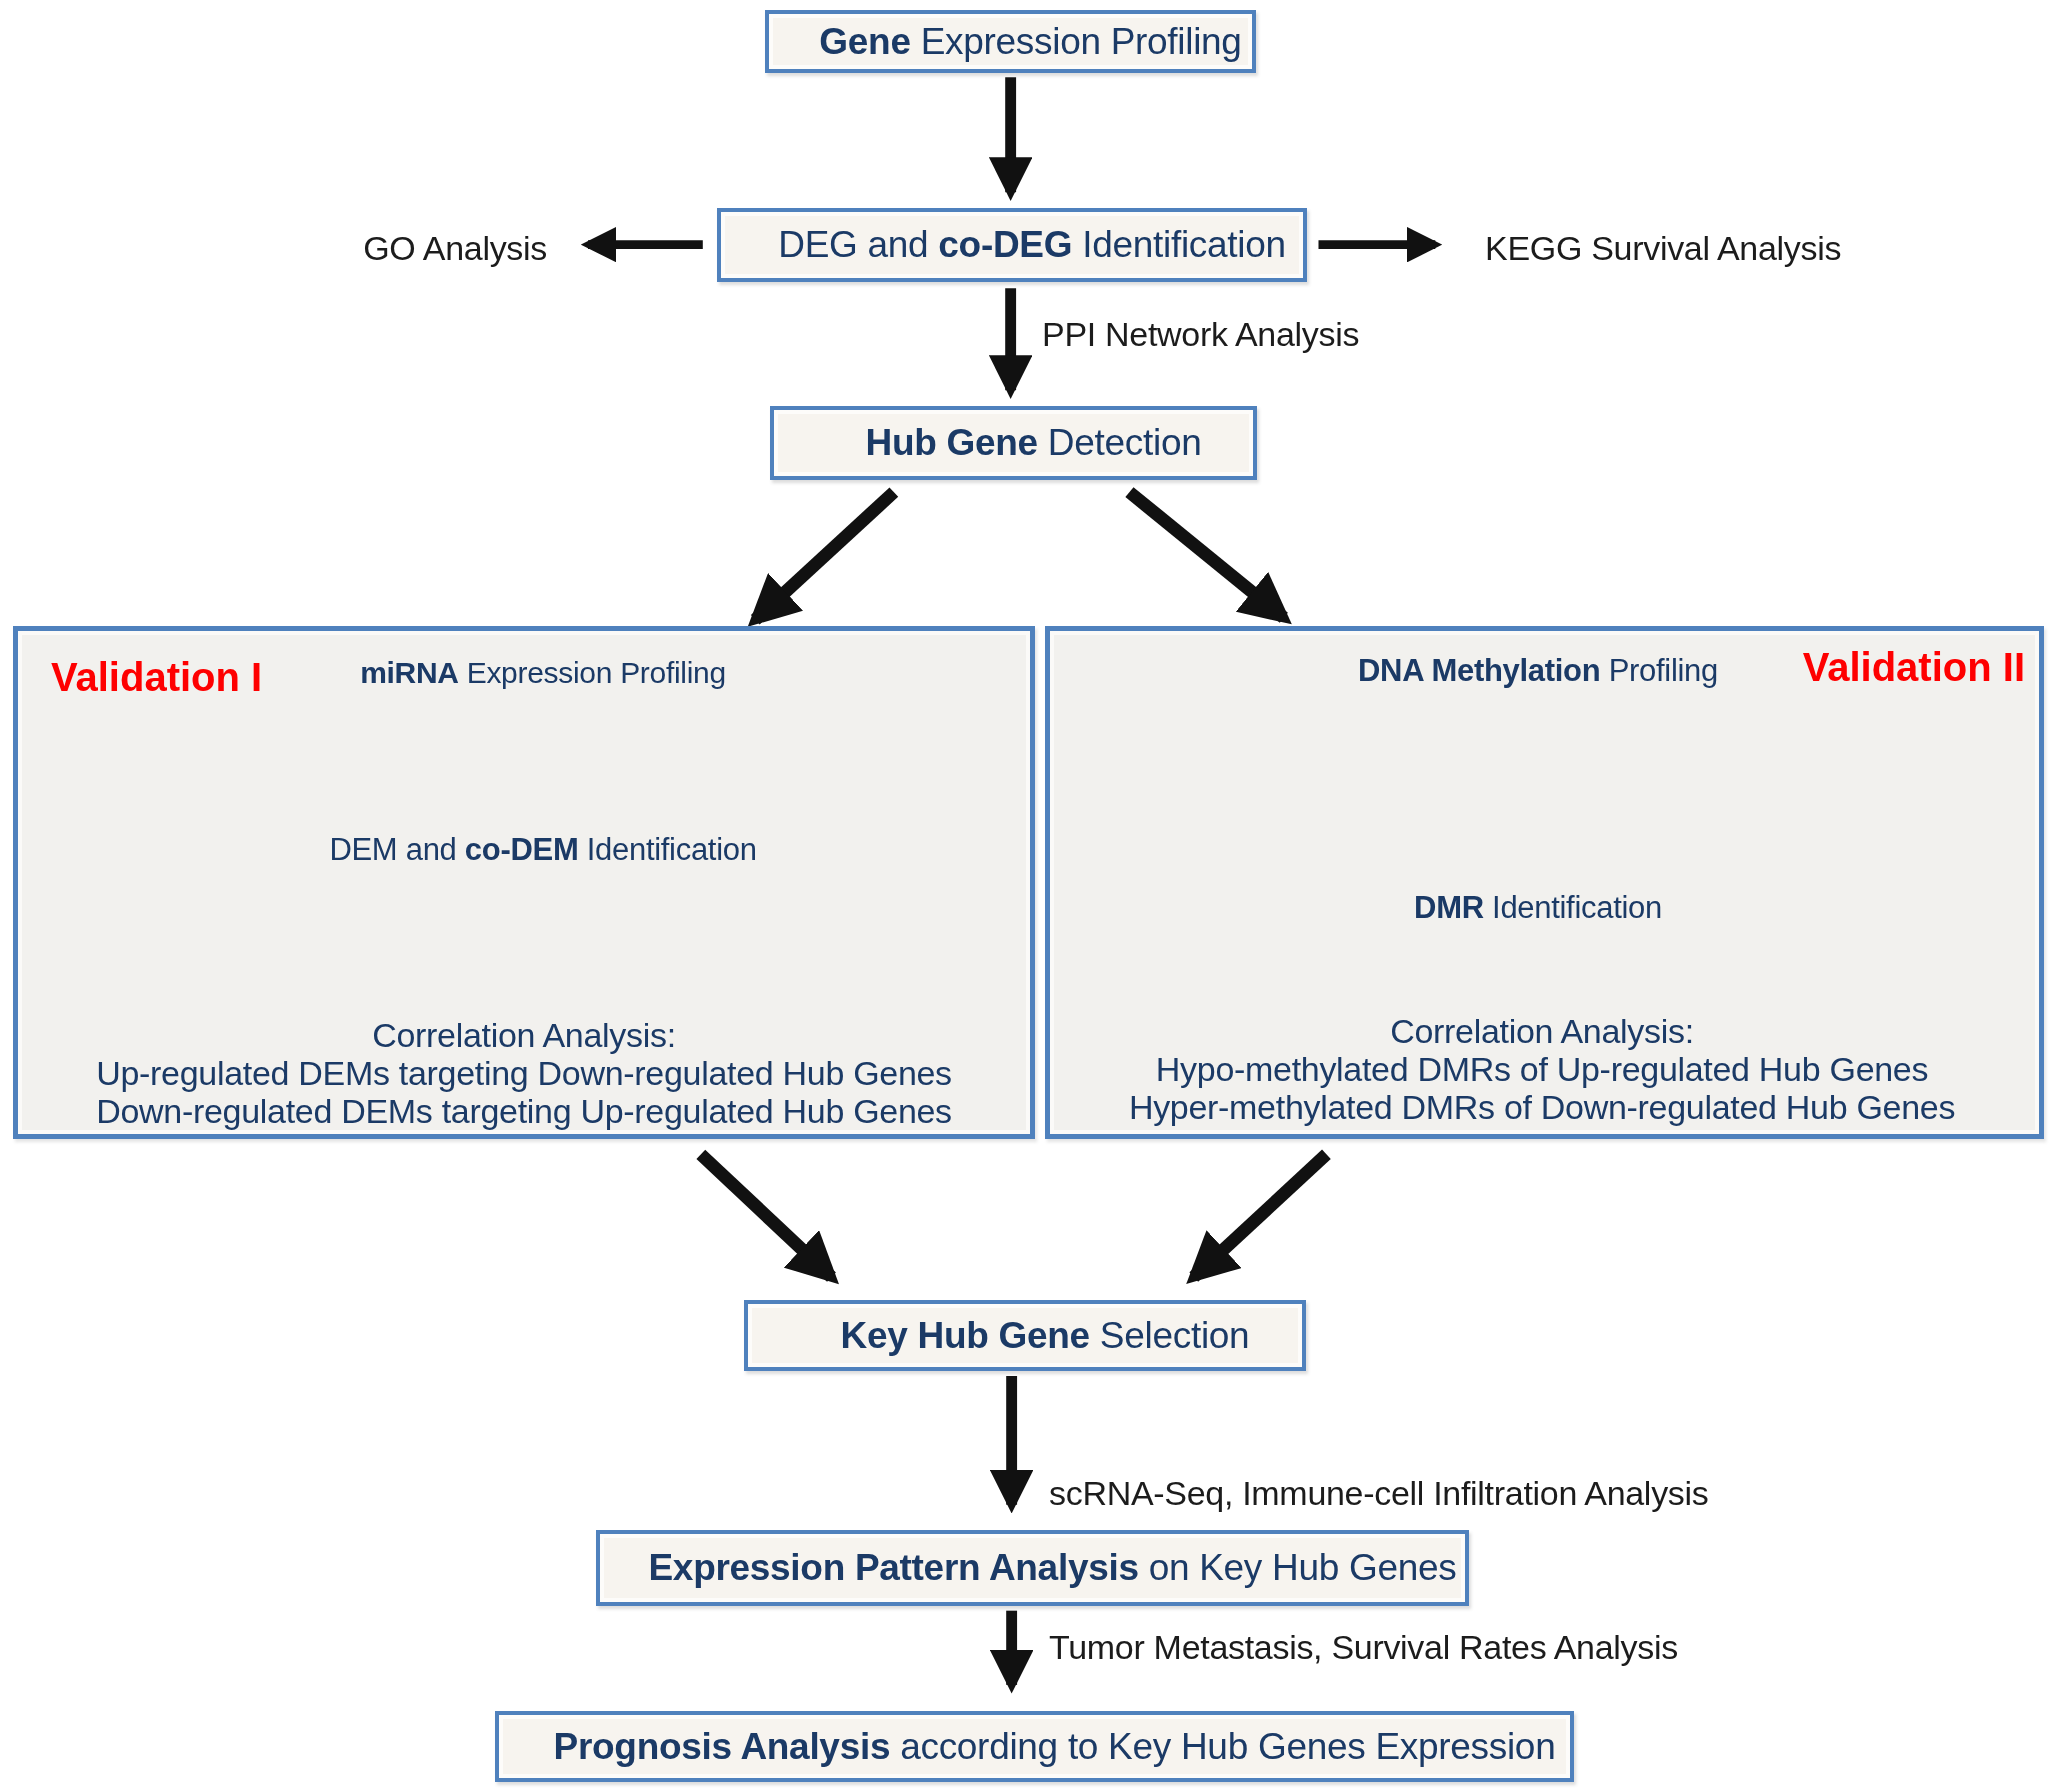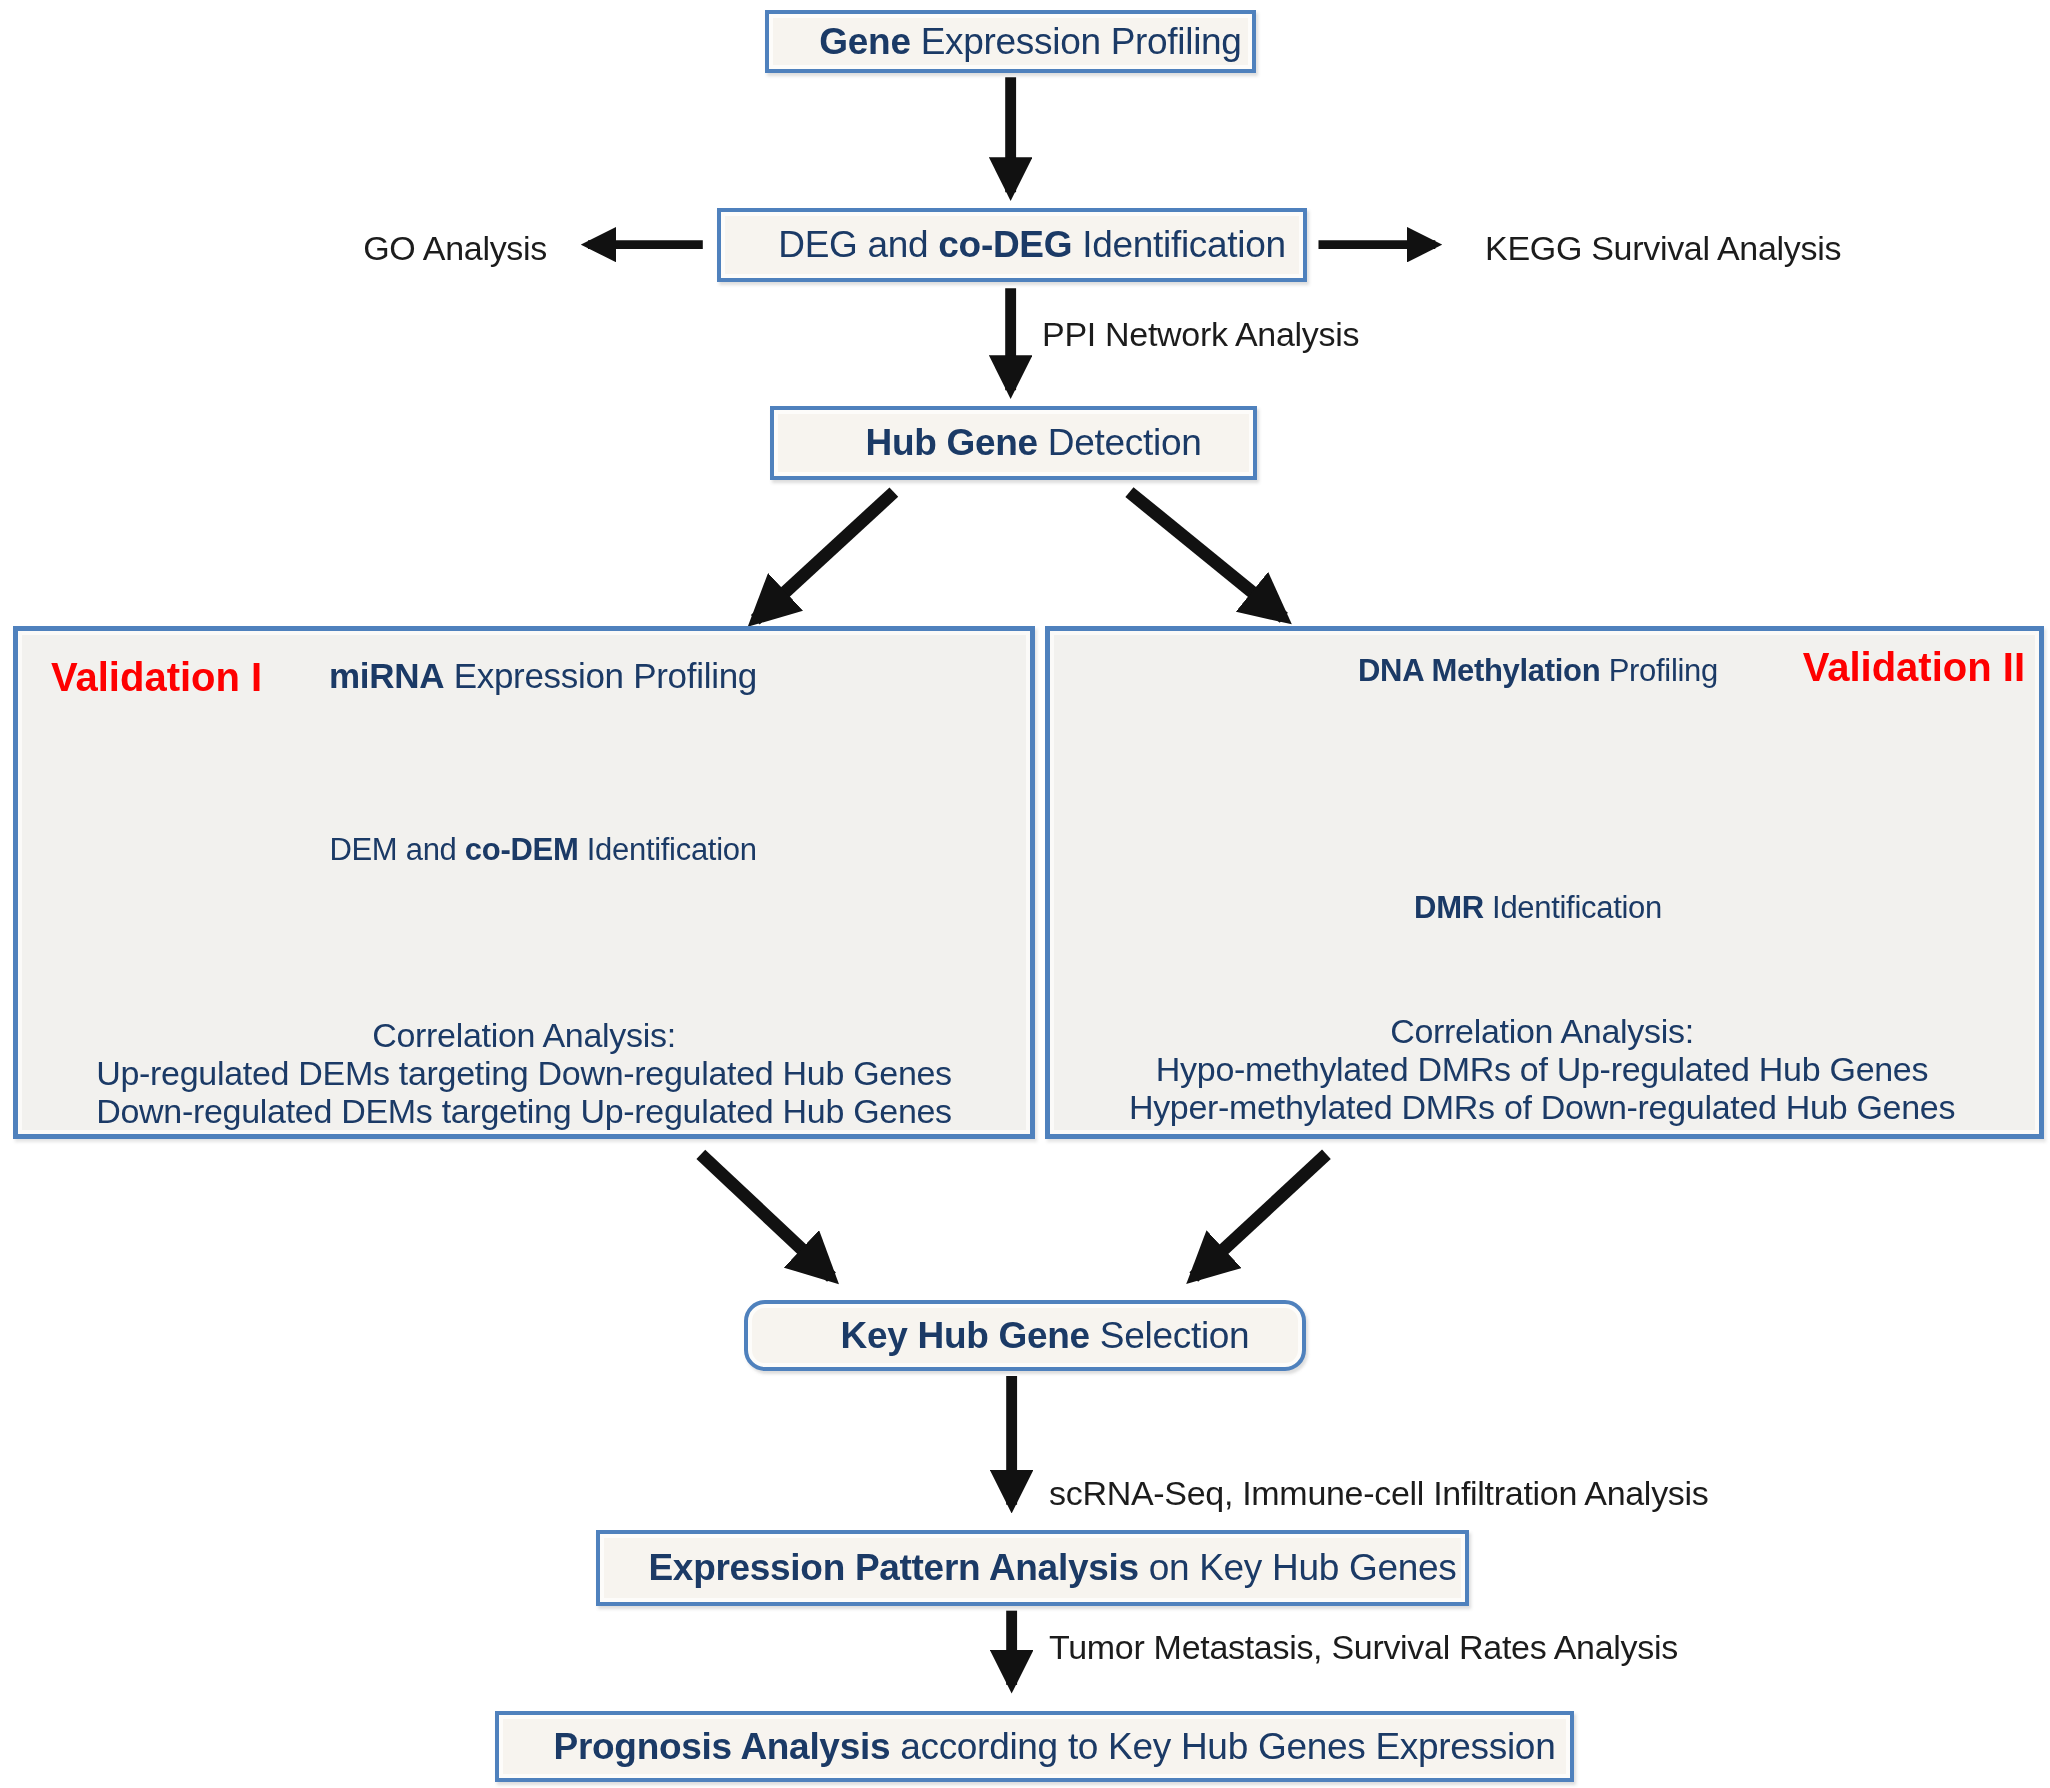--- a/index.html
+++ b/index.html
@@ -108,21 +108,21 @@
   <div class="lbl" style="left:1042px; top:315px;">PPI Network Analysis</div>
 
   <div class="node" style="left:770px; top:406px; width:487px; height:74px;">
     <div><b>Hub Gene</b><span> Detection</span></div>
   </div>
 
   <div class="bigbox" style="left:13px; top:626px; width:1022px; height:513px;"></div>
 
   <div class="redtag" style="left:51px; top:655px;">Validation I</div>
 
-  <div class="lbl navy center" style="left:543px; top:656px; font-size:35px;">
+  <div class="lbl navy center" style="left:543px; top:656px; font-size:30px;">
     <b>miRNA</b><span> Expression Profiling</span>
   </div>
 
   <div class="lbl navy center" style="left:543px; top:832px; font-size:31px;">
     <span>DEM and </span><b>co-DEM</b><span> Identification</span>
   </div>
 
   <div class="lbl navy center corr" style="left:524px; top:1016px;">
     <div>Correlation Analysis:</div>
     <div>Up-regulated DEMs targeting Down-regulated Hub Genes</div>
@@ -140,21 +140,21 @@
   <div class="lbl navy center" style="left:1538px; top:864px; font-size:31px;margin-top:26px;">
     <b>DMR</b><span> Identification</span>
   </div>
 
   <div class="lbl navy center corr" style="left:1542px; top:1012px;">
     <div>Correlation Analysis:</div>
     <div>Hypo-methylated DMRs of Up-regulated Hub Genes</div>
     <div>Hyper-methylated DMRs of Down-regulated Hub Genes</div>
   </div>
 
-  <div class="node" style="left:744px; top:1300px; width:562px; height:71px;border-radius:21px;">
+  <div class="node" style="left:744px; top:1300px; width:562px; height:71px;">
     <div><b>Key Hub Gene</b><span> Selection</span></div>
   </div>
 
   <div class="lbl" style="left:1049px; top:1474px;">scRNA-Seq, Immune-cell Infiltration Analysis</div>
 
   <div class="node" style="left:596px; top:1530px; width:873px; height:76px;">
     <div><b>Expression Pattern Analysis</b><span> on Key Hub Genes</span></div>
   </div>
 
   <div class="lbl" style="left:1049px; top:1628px;">Tumor Metastasis, Survival Rates Analysis</div>

